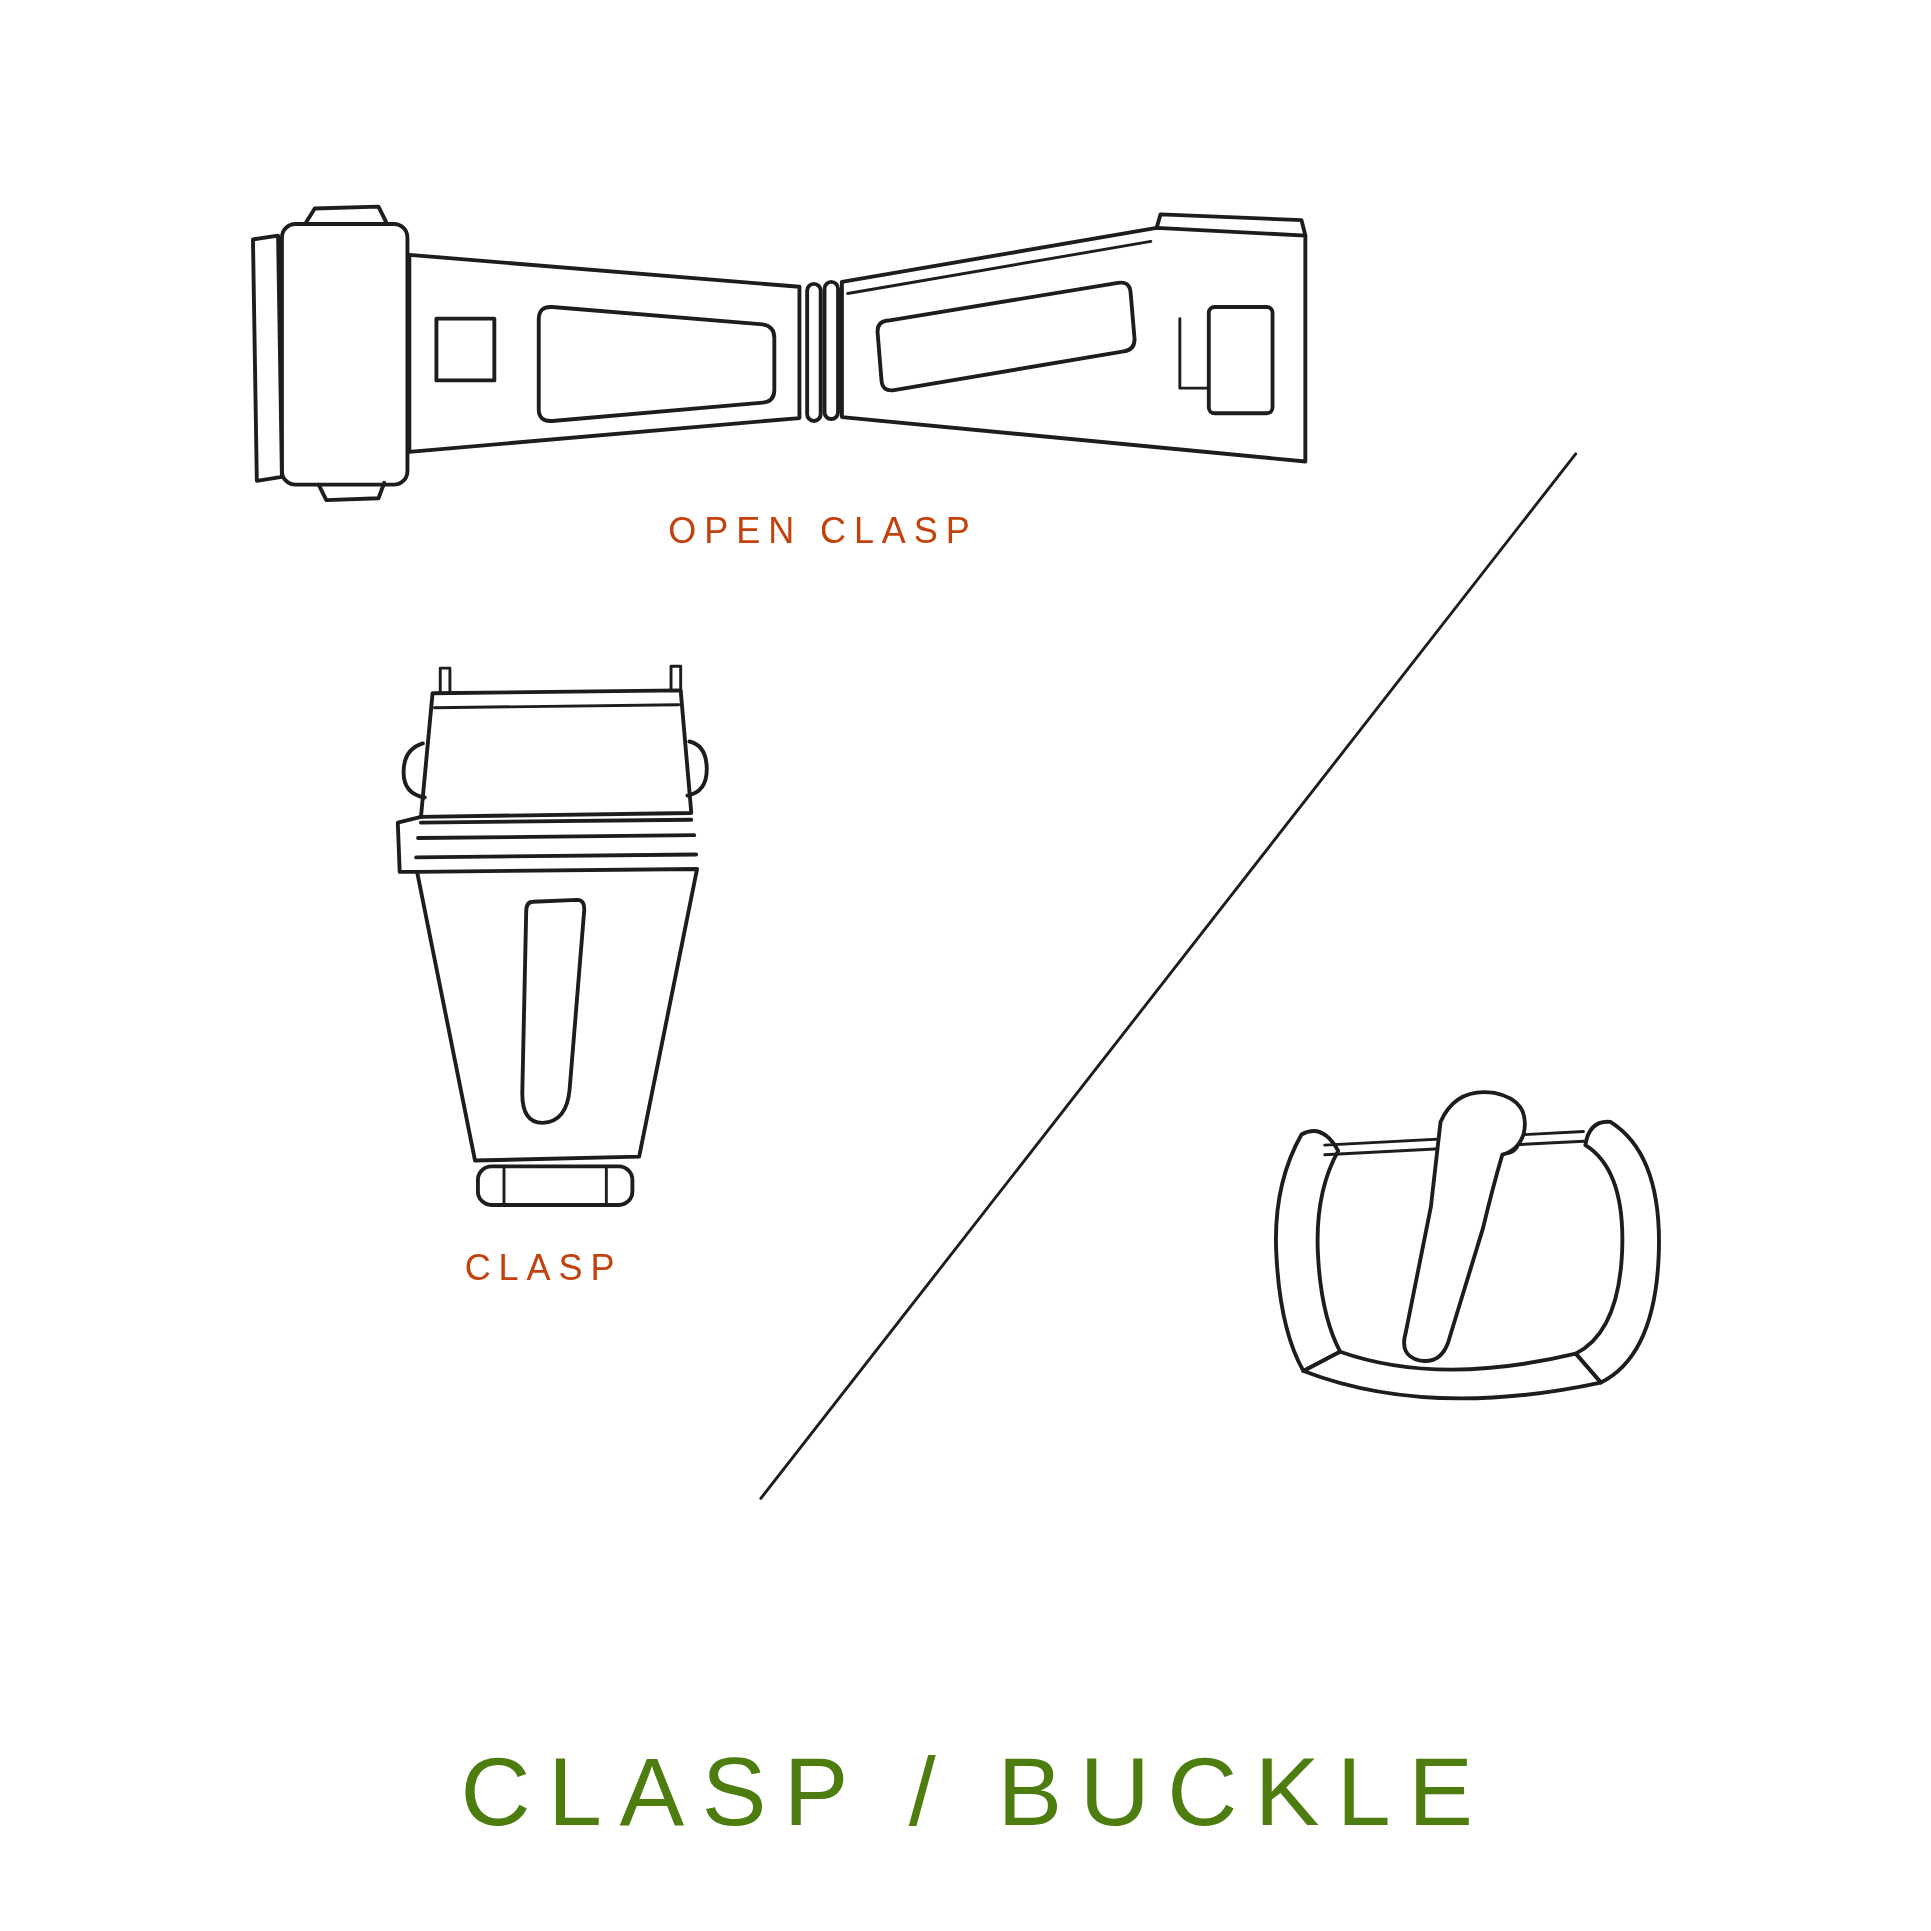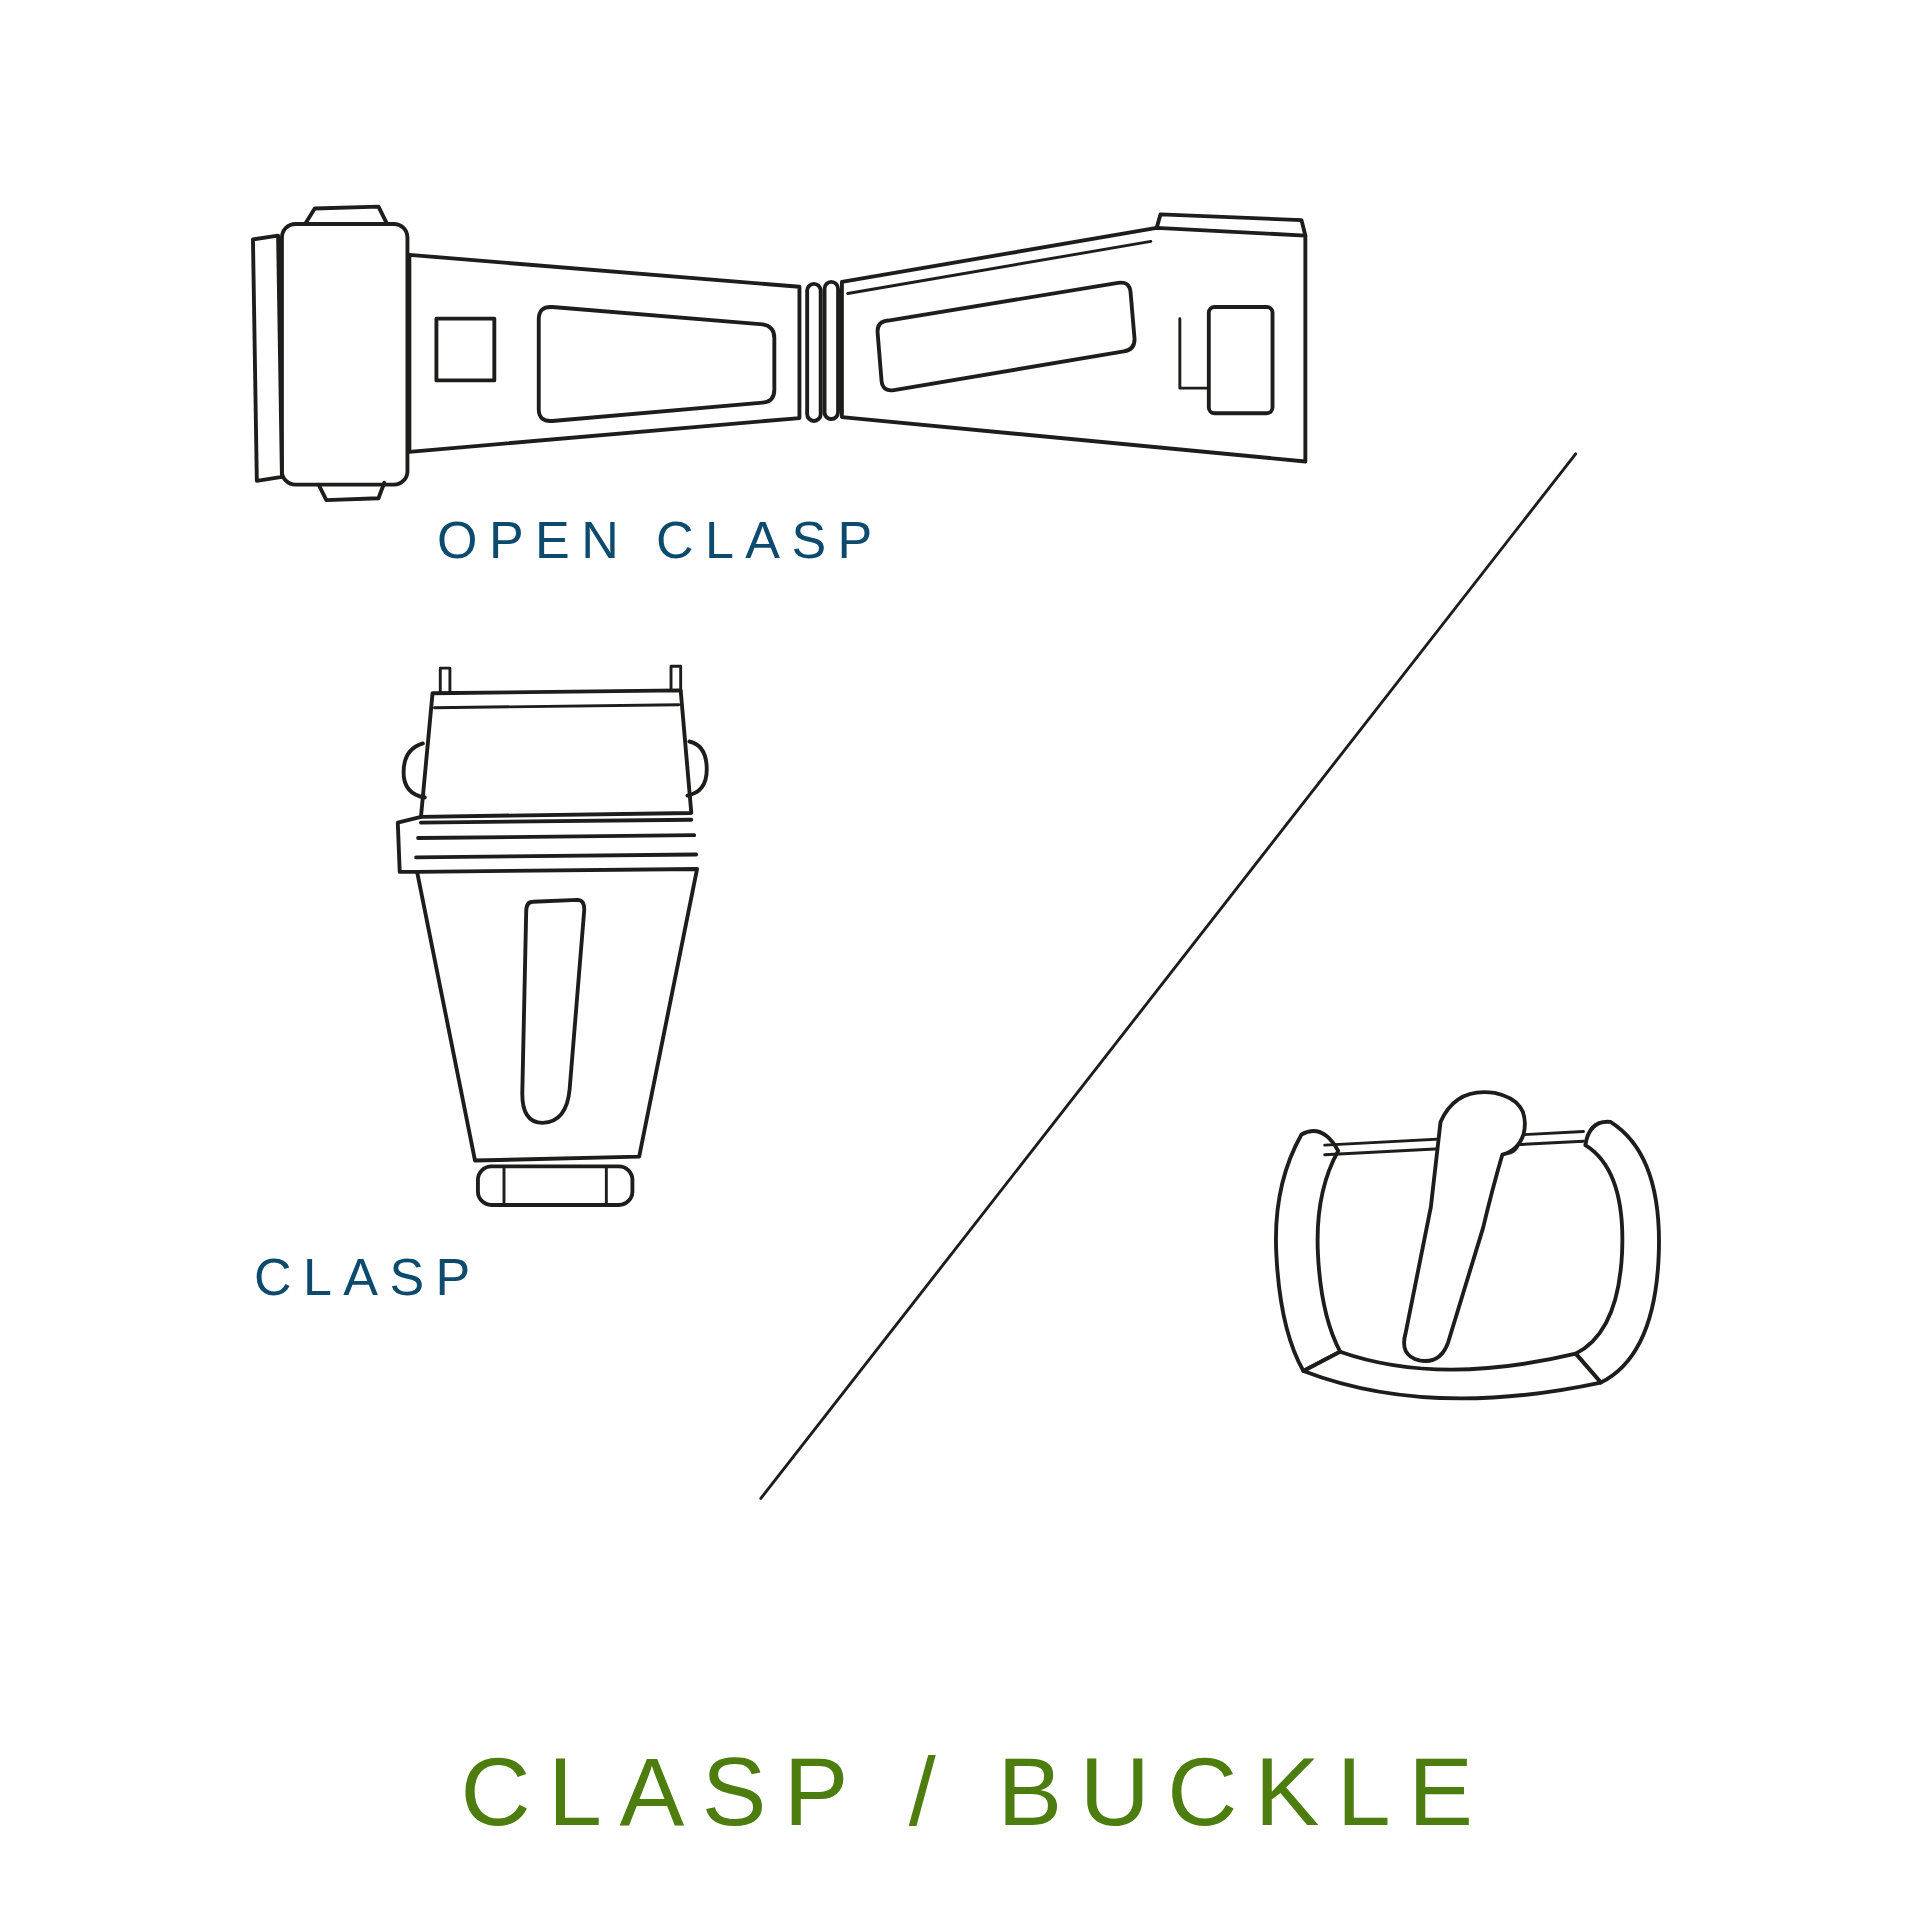--- a/index.html
+++ b/index.html
@@ -18,25 +18,25 @@
   }
   .drawing-layer {
     position: absolute;
     left: 0;
     top: 0;
     width: 1931px;
     height: 1931px;
   }
   .caption {
     position: absolute;
-    text-align: left;
-    font-size: 52px;
+    text-align: center;
+    font-size: 36px;
     letter-spacing: 0.22em;
     font-weight: 400;
-    color: #0c4a6e;
+    color: #c2410c;
     white-space: nowrap;
   }
   .caption.open-clasp {
     left: 437px;
     top: 510px;
     width: 772px;
   }
   .caption.closed {
     left: 254px;
     top: 1247px;

